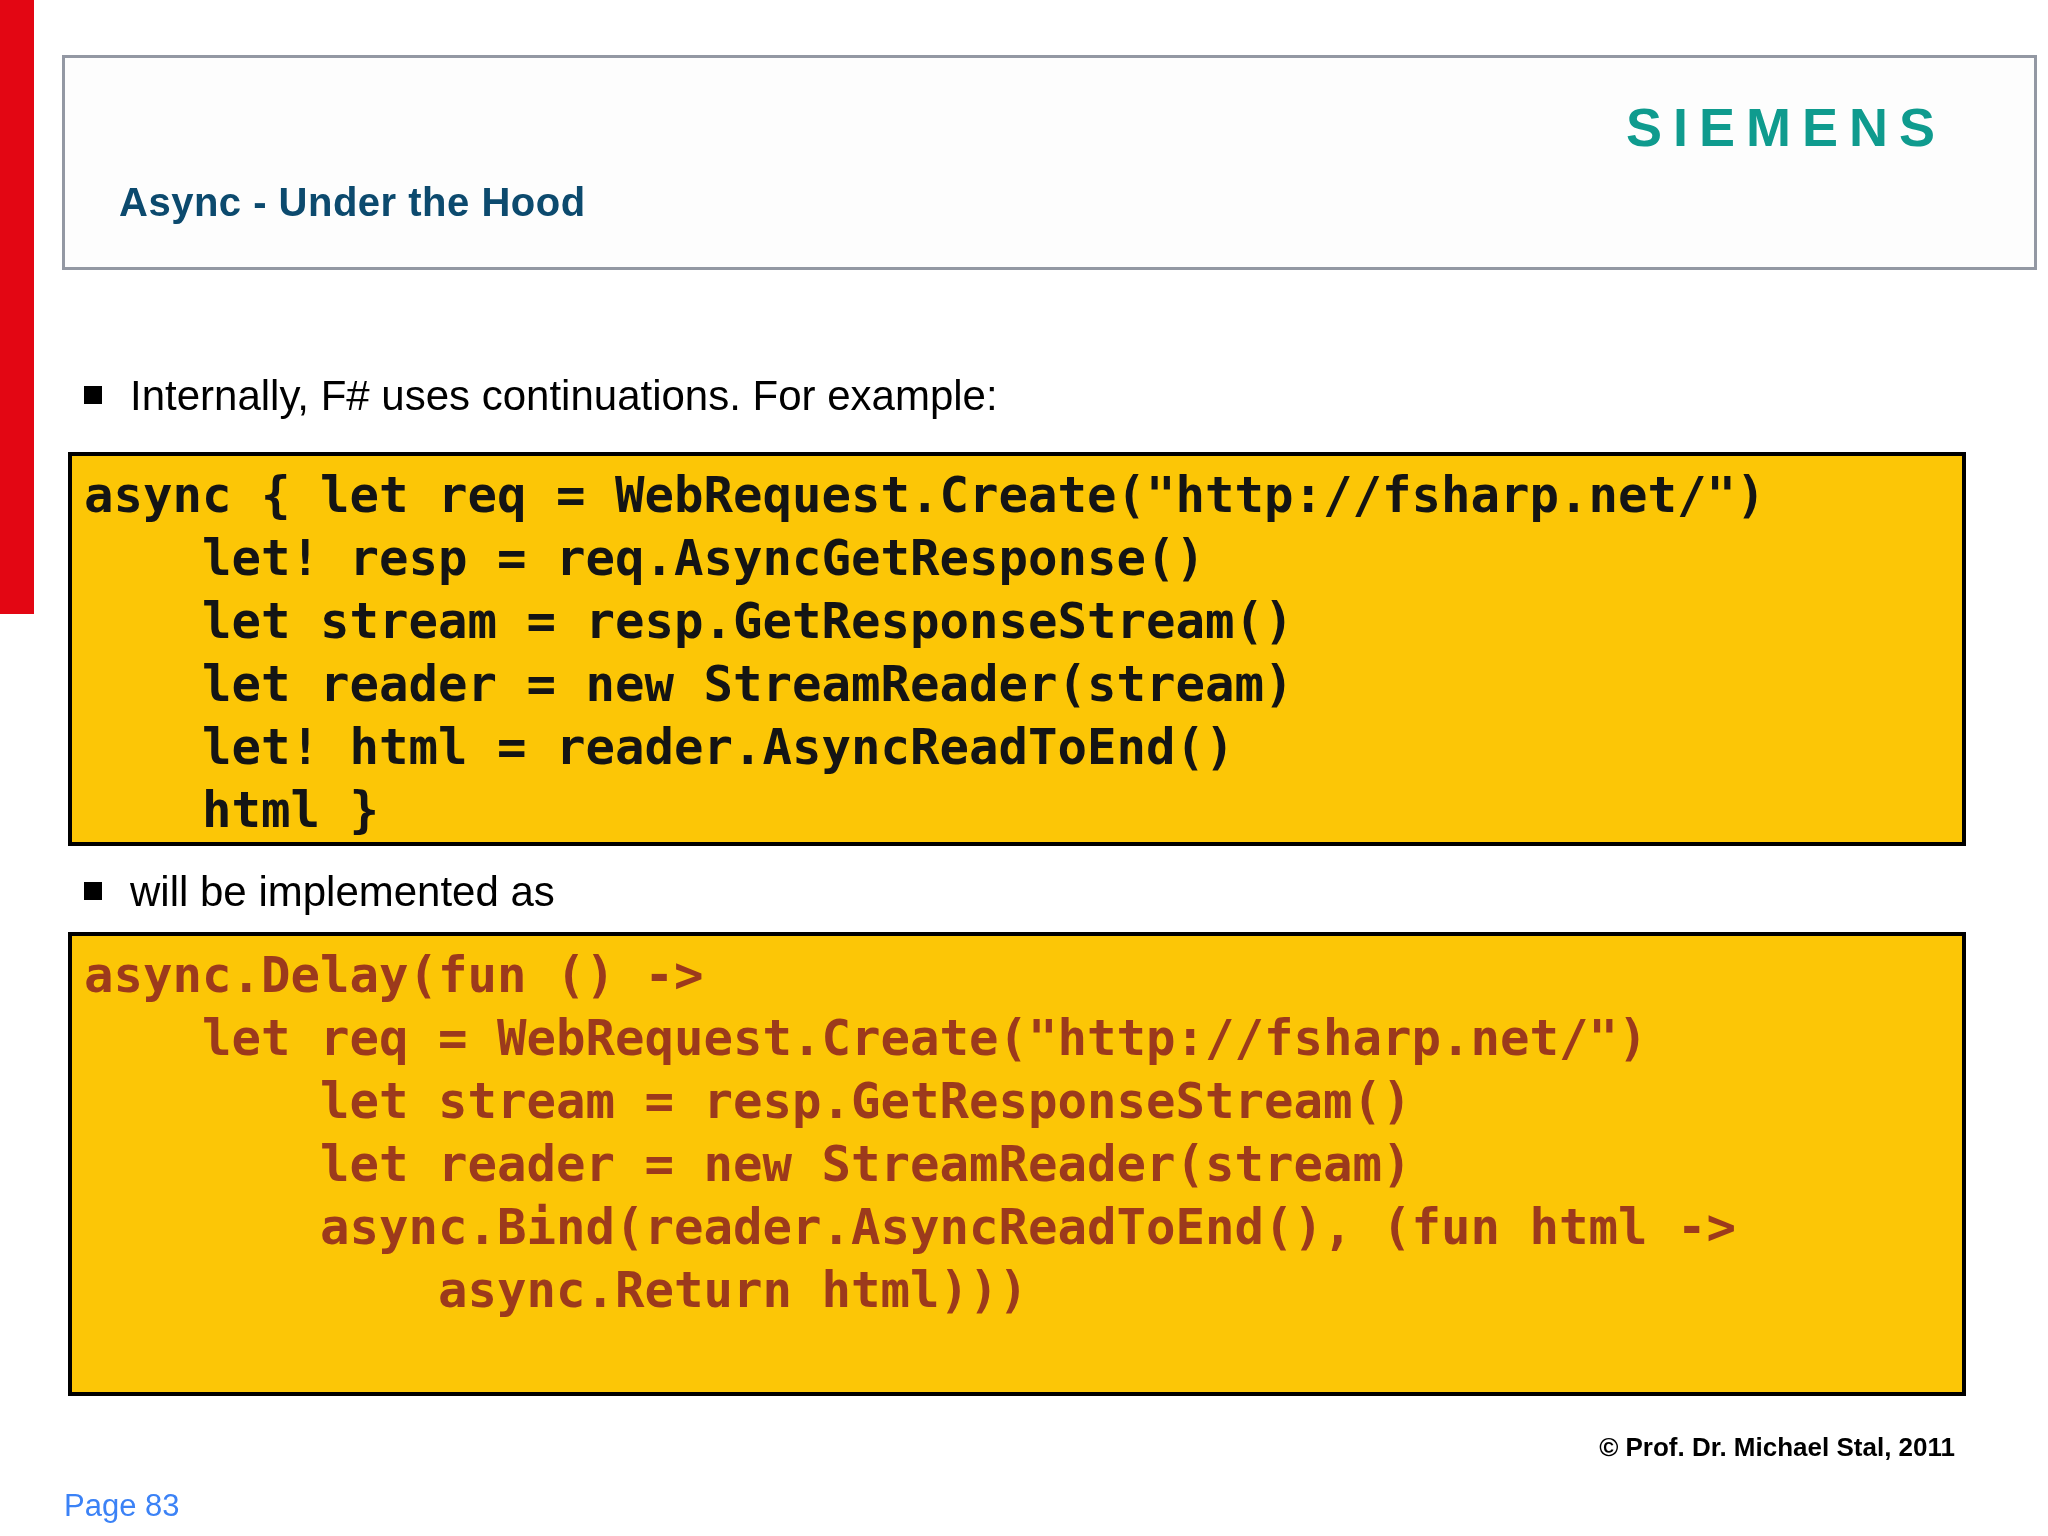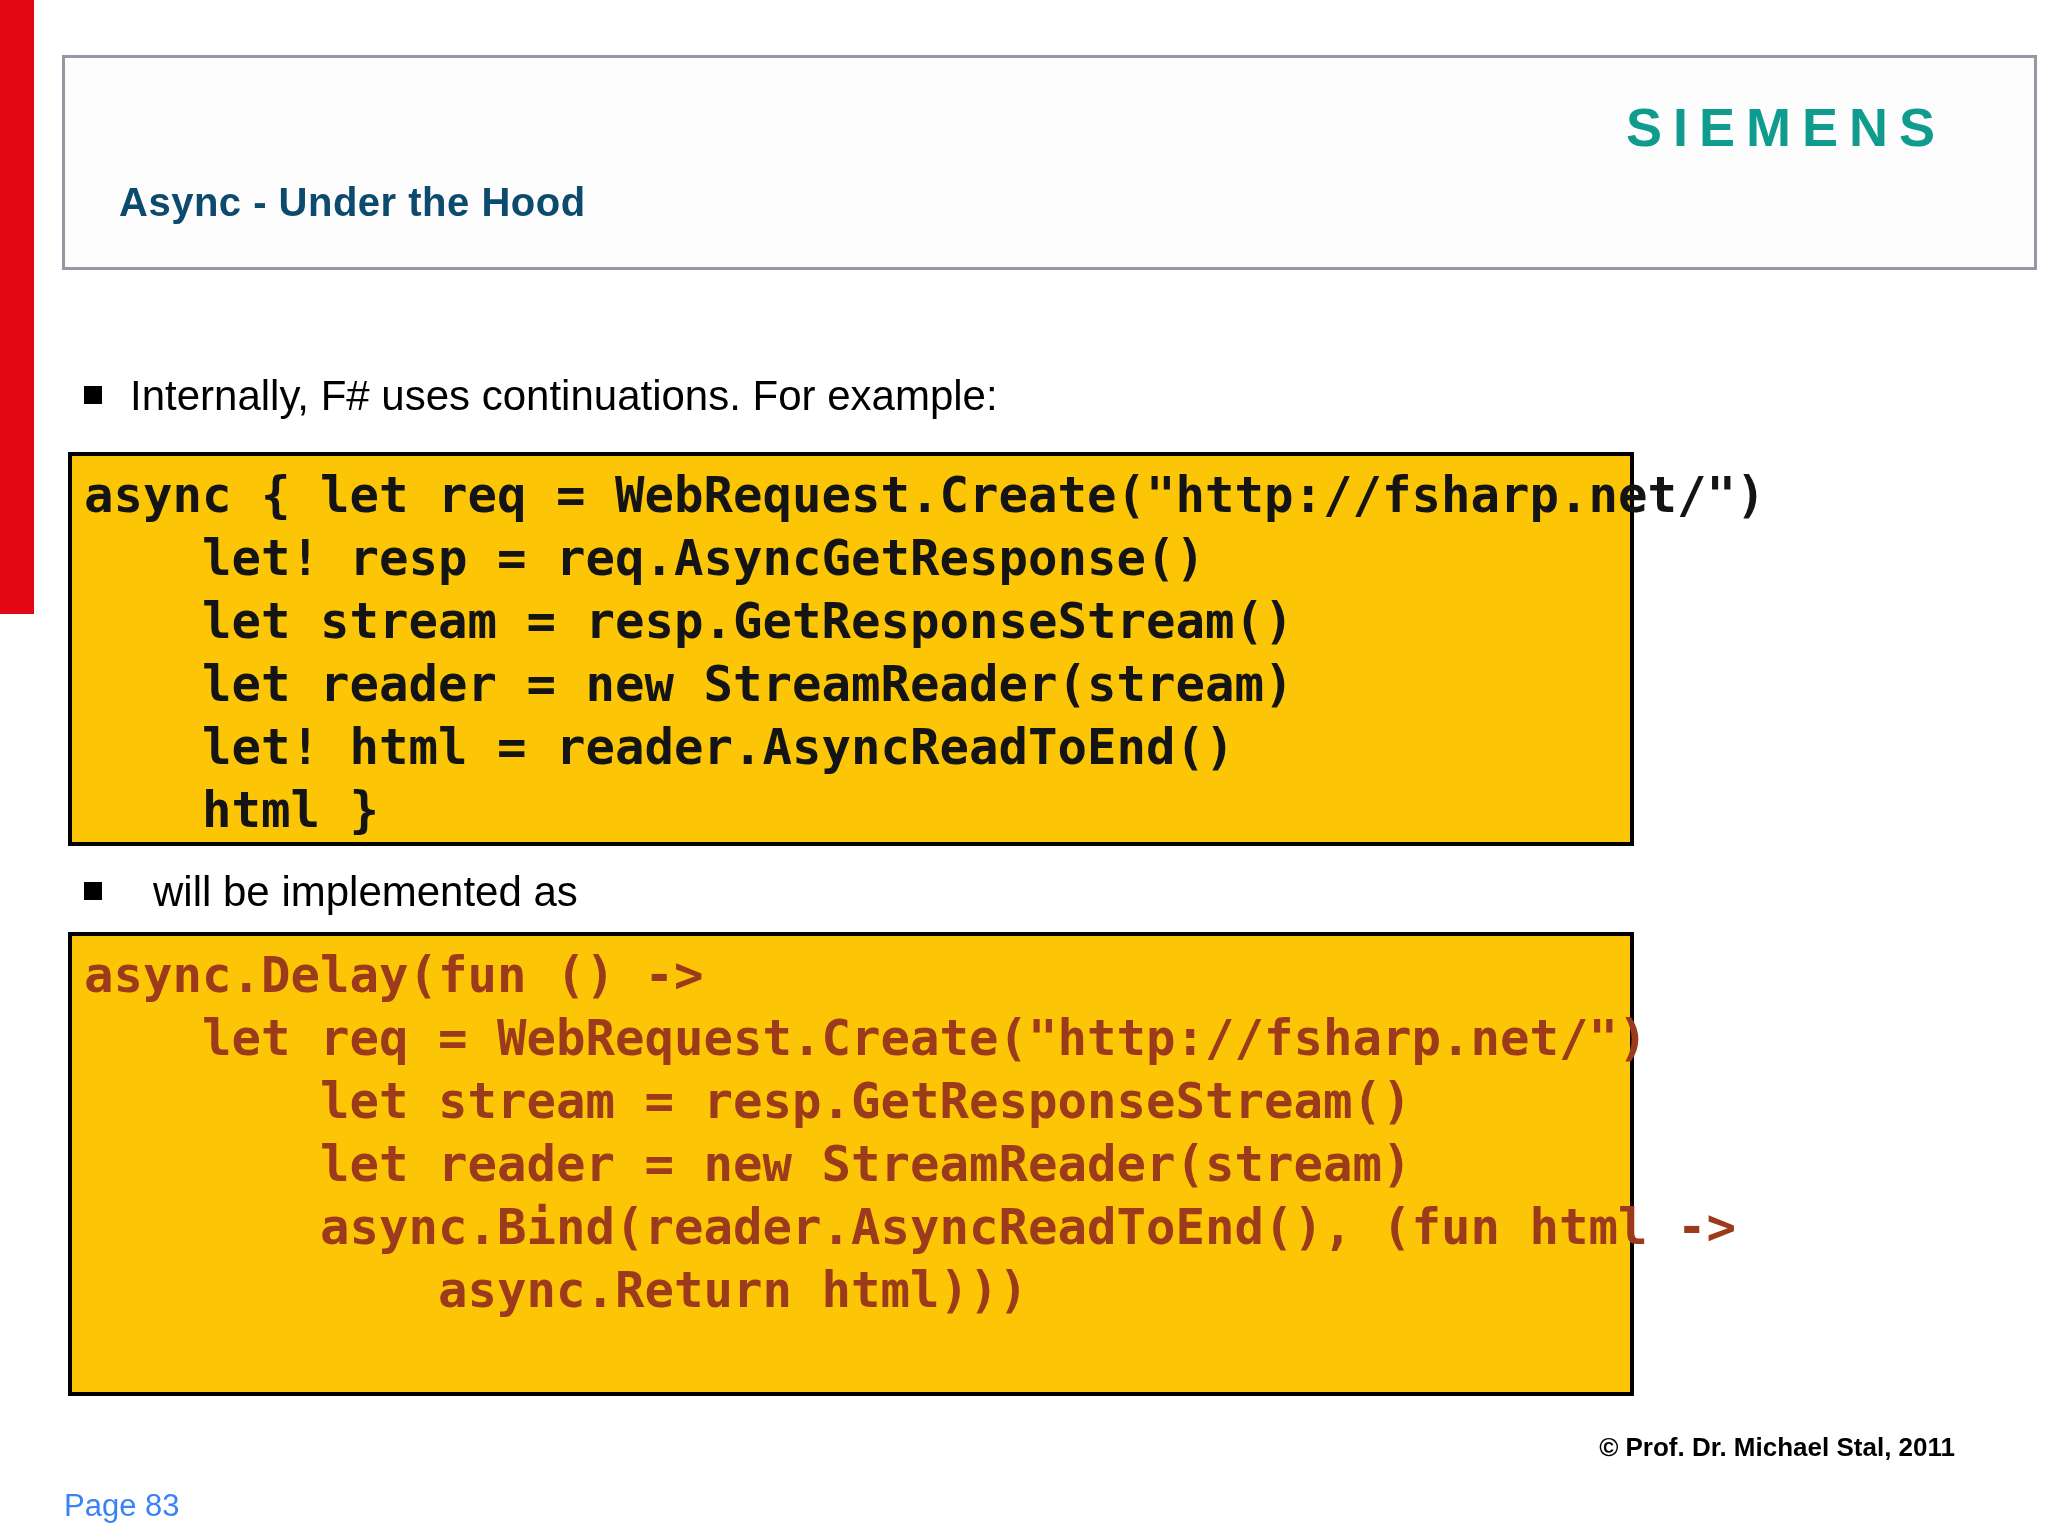--- a/index.html
+++ b/index.html
@@ -61,27 +61,27 @@
     margin-top: 14px;
     flex: 0 0 auto;
   }
   .bullet-row .bullet-text {
     margin-left: 28px;
     font-size: 42px;
     color: #000;
     white-space: nowrap;
   }
   .bullet-1 { top: 372px; }
-  .bullet-2 { top: 868px; gap: 23px; }
+  .bullet-2 { top: 868px; }
 
   
   .code-box {
     position: absolute;
     left: 68px;
-    width: 1566px;
+    width: 1898px;
     background: #fcc606;
     border: 4px solid #000;
     box-sizing: border-box;
     padding: 8px 0 0 12px;
   }
   .code-box-1 { top: 452px; height: 394px; }
   .code-box-2 { top: 932px; height: 464px; }
   .code-line {
     font-family: "DejaVu Sans Mono", monospace;
     font-weight: bold;

